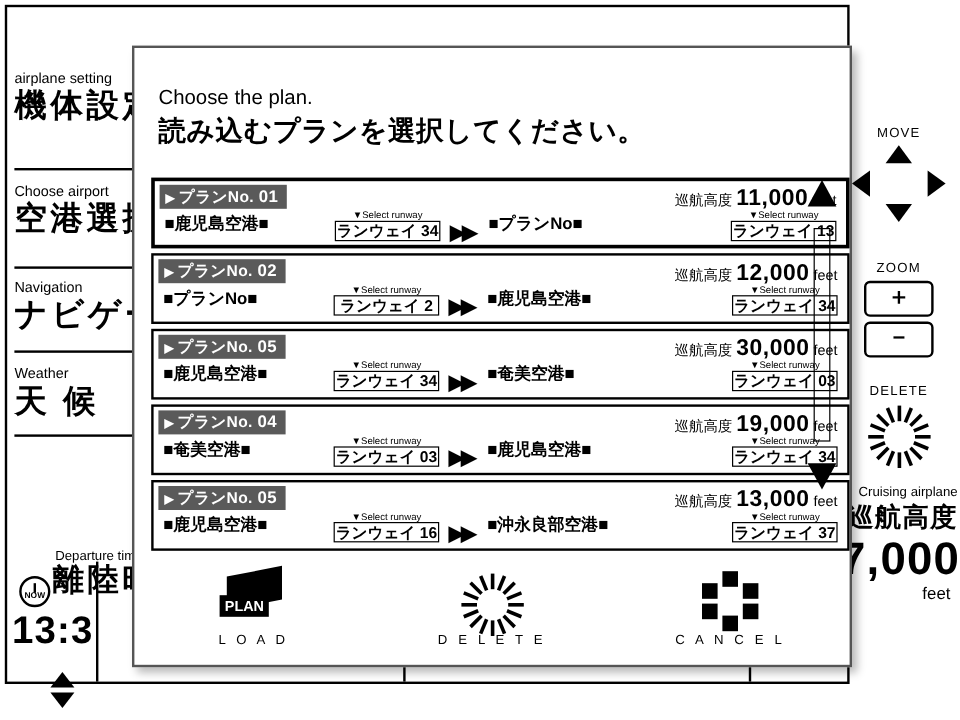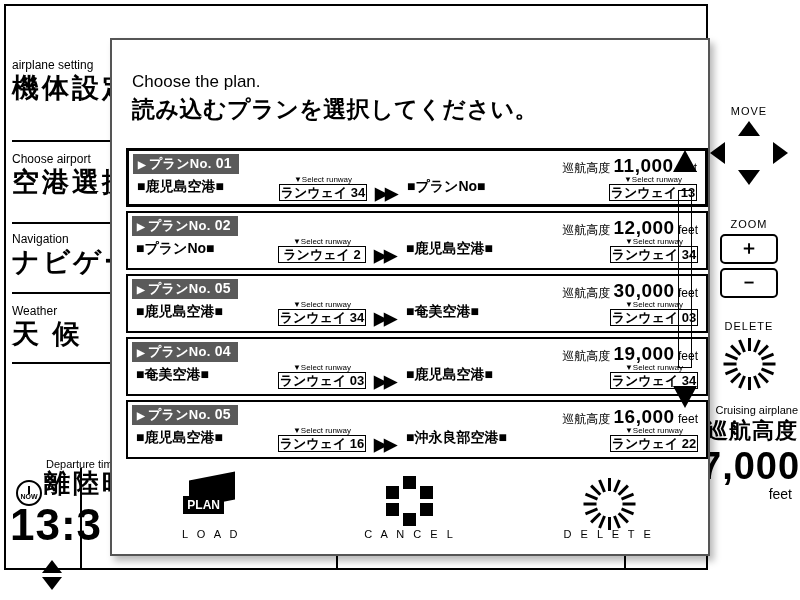--- a/index.html
+++ b/index.html
@@ -127,21 +127,21 @@
 
   
   .clock-box {
     position: absolute;
     left: 10px; top: 458px;
     width: 186px; height: 110px;
   }
   .clock-en { font-size: 11px; margin-left: 36px;}
   .clock-jp { font-size: 26px; font-weight: bold; letter-spacing: 3px; margin-left: 34px; line-height: 26px;}
   .clock-time {
-    font-size: 44px;
+    font-size: 32px;
     font-weight: bold;
     letter-spacing: 1px;
     line-height: 46px;
     margin-top: 6px;
   }
   .now-ico {
     position: absolute;
     left: 6px; top: 22px;
     width: 26px; height: 26px;
     border: 2px solid #000;
@@ -547,63 +547,50 @@
         </div>
         <div class="chev">▶▶</div>
         <div class="arr">■鹿児島空港■</div>
         <div class="rwy arr-rwy">
           <div class="cap">▼Select runway</div>
           <div class="val">ランウェイ 34</div>
         </div>
       </div>
       <div class="row">
         <div class="row-head"><span class="arrow">▶</span><span>プランNo.</span><span class="num">05</span></div>
-        <div class="row-alt"><span>巡航高度</span> <b>16,000</b> <span>feet</span></div>
+        <div class="row-alt"><span>巡航高度</span> <b>13,000</b> <span>feet</span></div>
         <div class="dep">■鹿児島空港■</div>
         <div class="rwy dep-rwy">
           <div class="cap">▼Select runway</div>
           <div class="val">ランウェイ 16</div>
         </div>
         <div class="chev">▶▶</div>
         <div class="arr">■沖永良部空港■</div>
         <div class="rwy arr-rwy">
           <div class="cap">▼Select runway</div>
-          <div class="val">ランウェイ 22</div>
+          <div class="val">ランウェイ 37</div>
         </div>
       </div>
     </div>
 
   <div class="scroll">
     <div class="up-t"></div>
     <div class="track"></div>
     <div class="dn-t"></div>
   </div>
 
   <div class="dlg-actions">
     <div class="act">
       <div class="ico">
         <div class="plan-ico">
           <span class="sheet"></span>
             <span class="tag">PLAN</span>
         </div>
       </div>
       <div>L O A D</div>
-    </div>
-    <div class="act">
-      <div class="ico">
-        <div class="ok-ring" id="cancel-ring-dlg">
-            <i style="left: 17px; top: 0px;"></i>
-            <i style="left: 0px; top: 10px;"></i>
-            <i style="left: 34px; top: 10px;"></i>
-            <i style="left: 0px; top: 27px;"></i>
-            <i style="left: 34px; top: 27px;"></i>
-            <i style="left: 17px; top: 37px;"></i>
-          </div>
-      </div>
-      <div>C A N C E L</div>
     </div>
     <div class="act">
       <div class="ico">
         <div class="burst" id="burst-dlg">
             <i style="transform: rotate(0deg);"></i>
             <i style="transform: rotate(22.5deg);"></i>
             <i style="transform: rotate(45deg);"></i>
             <i style="transform: rotate(67.5deg);"></i>
             <i style="transform: rotate(90deg);"></i>
             <i style="transform: rotate(112.5deg);"></i>
@@ -614,14 +601,27 @@
             <i style="transform: rotate(225deg);"></i>
             <i style="transform: rotate(247.5deg);"></i>
             <i style="transform: rotate(270deg);"></i>
             <i style="transform: rotate(292.5deg);"></i>
             <i style="transform: rotate(315deg);"></i>
             <i style="transform: rotate(337.5deg);"></i>
           </div>
       </div>
       <div>D E L E T E</div>
     </div>
+    <div class="act">
+      <div class="ico">
+        <div class="ok-ring" id="cancel-ring-dlg">
+            <i style="left: 17px; top: 0px;"></i>
+            <i style="left: 0px; top: 10px;"></i>
+            <i style="left: 34px; top: 10px;"></i>
+            <i style="left: 0px; top: 27px;"></i>
+            <i style="left: 34px; top: 27px;"></i>
+            <i style="left: 17px; top: 37px;"></i>
+          </div>
+      </div>
+      <div>C A N C E L</div>
+    </div>
   </div>
 </div>
 
 </body></html>

